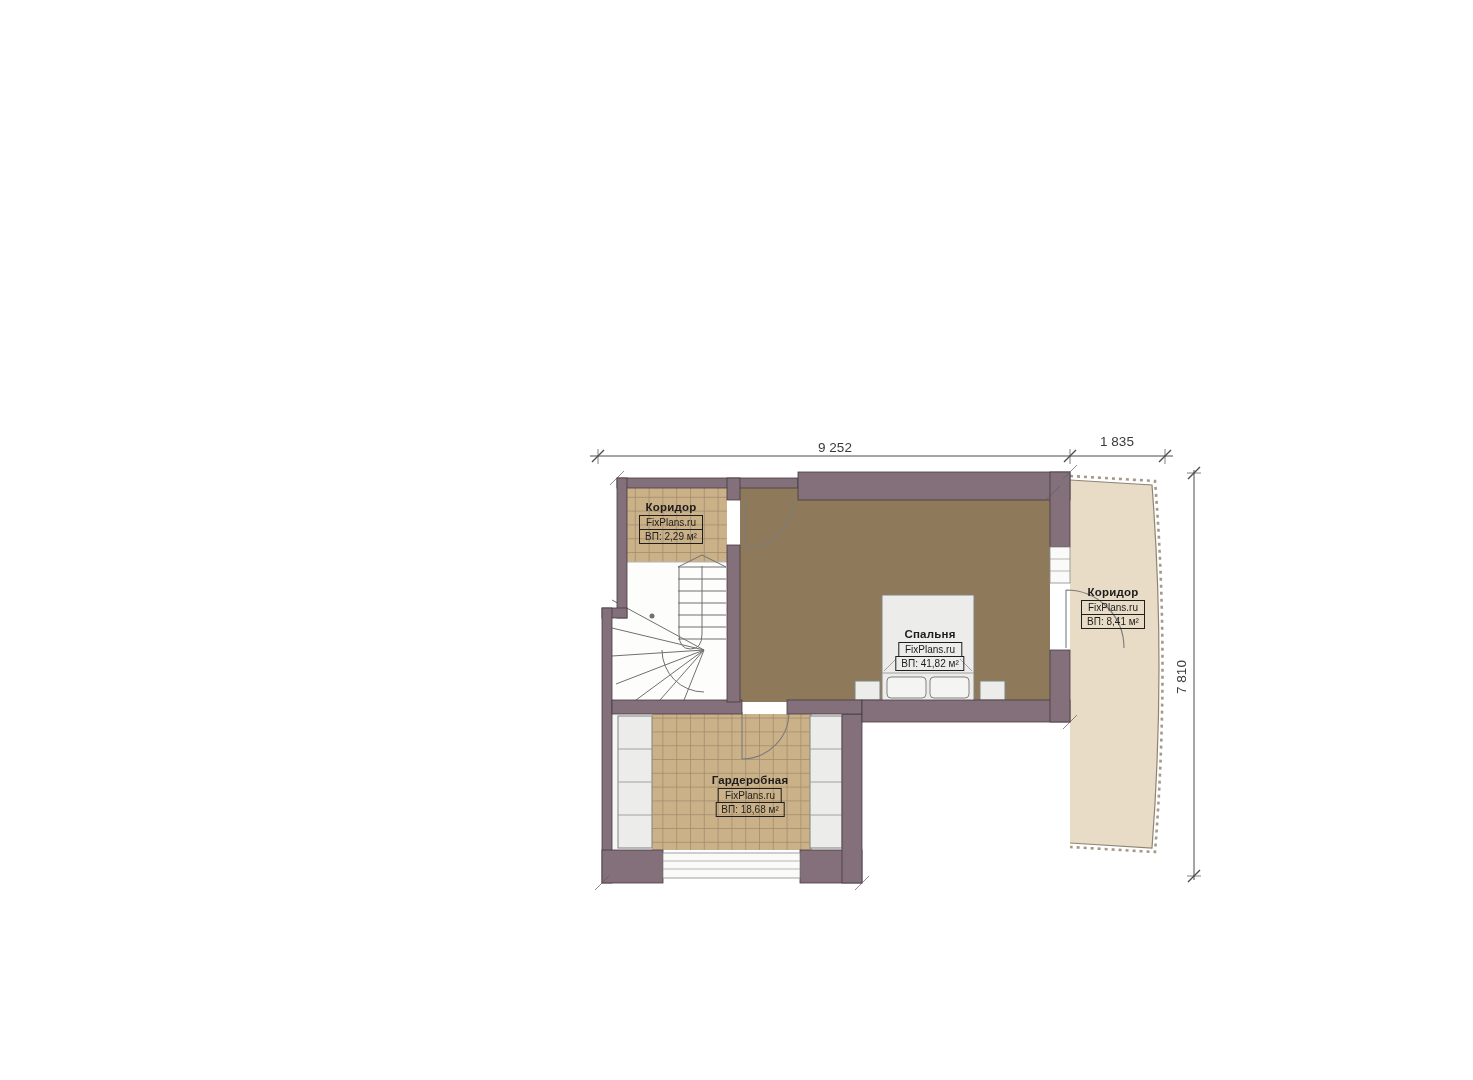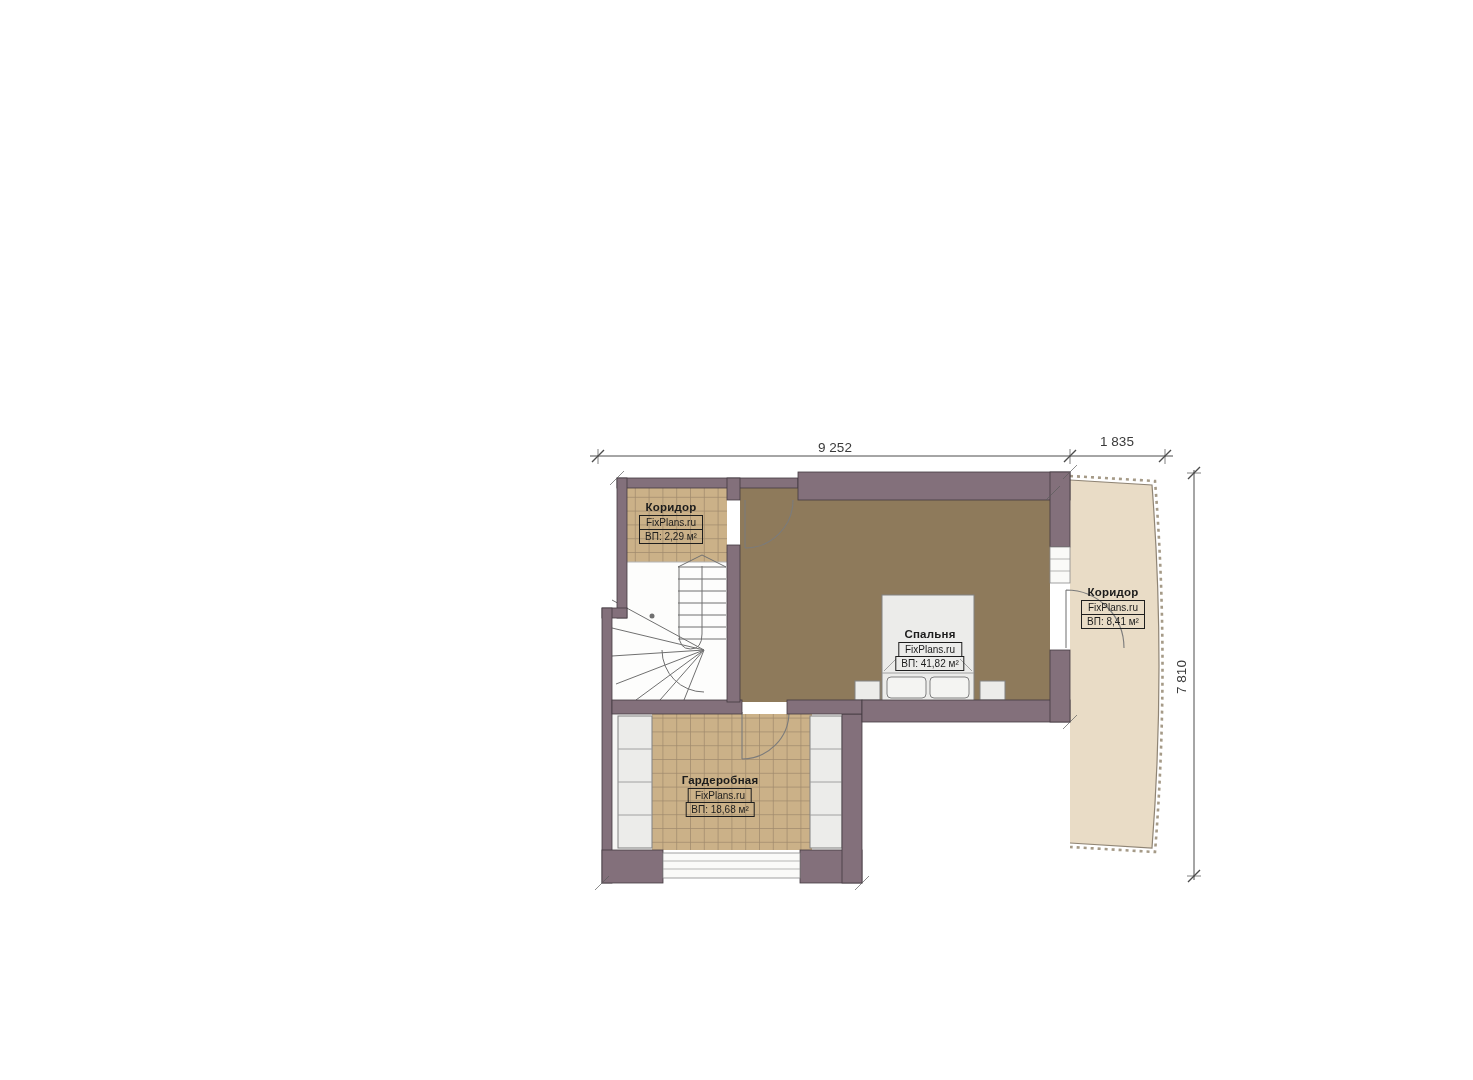--- a/index.html
+++ b/index.html
@@ -156,19 +156,19 @@
     <div class="room-box">FixPlans.ru</div>
     <div class="room-box">ВП: 41,82 м²</div>
   </div>
 
   <div class="room-label" style="left:1113px;top:586px">
     <div class="room-name">Коридор</div>
     <div class="room-box">FixPlans.ru</div>
     <div class="room-box">ВП: 8,41 м²</div>
   </div>
 
-  <div class="room-label" style="left:720px;top:774px">
+  <div class="room-label" style="left:750px;top:774px">
     <div class="room-name">Гардеробная</div>
     <div class="room-box">FixPlans.ru</div>
     <div class="room-box">ВП: 18,68 м²</div>
   </div>
 
 </div>
 
 </body></html>

